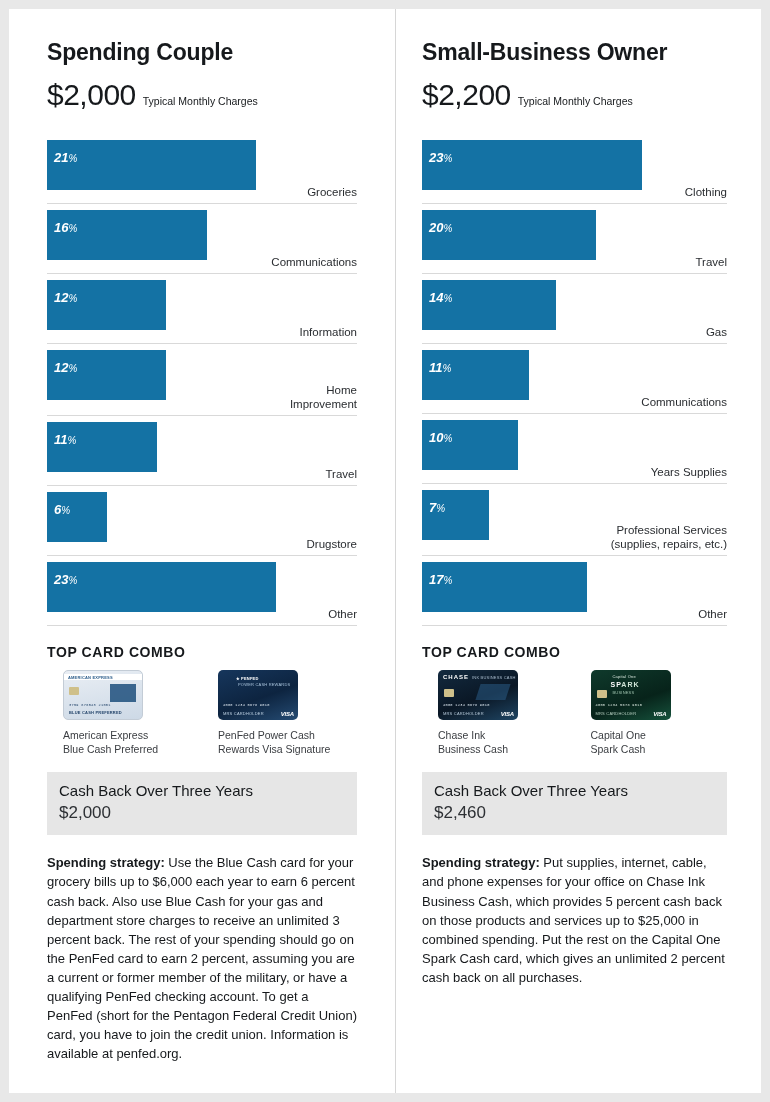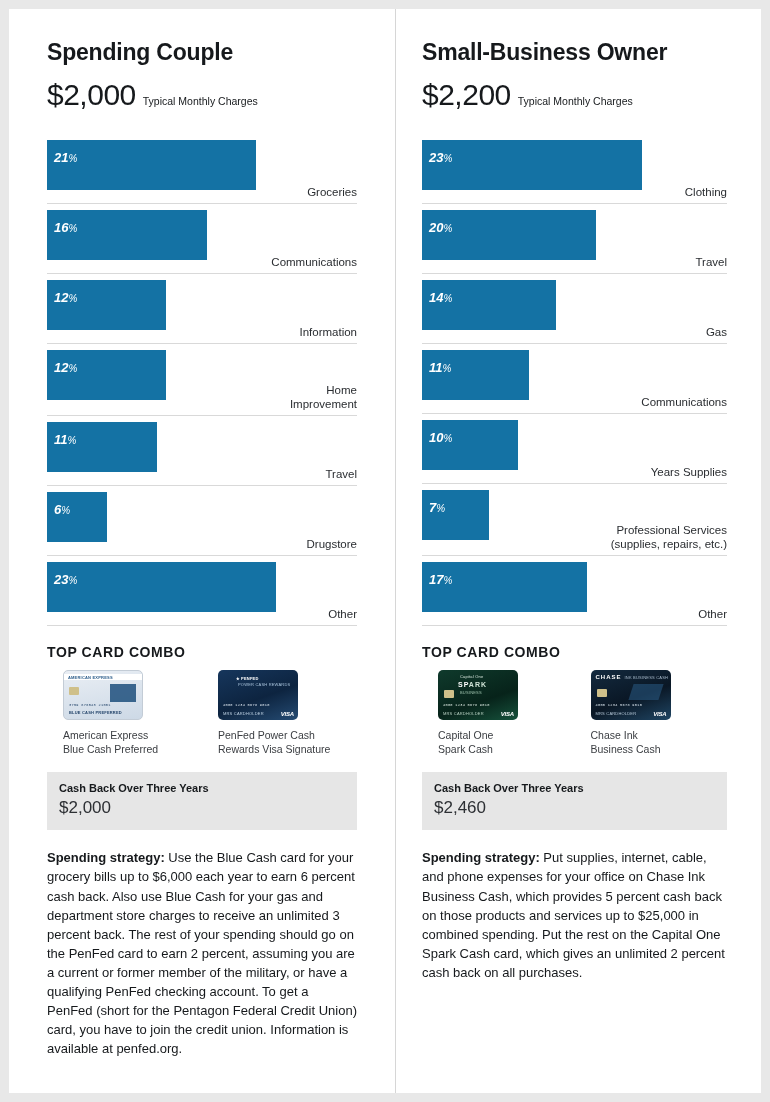--- a/index.html
+++ b/index.html
@@ -137,22 +137,22 @@
     color: #fff;
     letter-spacing: -0.2px;
   }
 
   .cashback {
     margin-top: 16px;
     background: #e6e6e6;
     padding: 10px 12px 12px 12px;
   }
   .cashback-label {
-    font-size: 11px;
-    font-weight: bold;
+    font-size: 15px;
+    font-weight: normal;
     color: #16191c;
   }
   .cashback-value {
     margin-top: 4px;
     font-size: 17px;
     color: #2d3034;
   }
 
   .strategy {
     margin-top: 18px;
@@ -307,45 +307,45 @@
           <div class="bar" style="width:54%">
             <span class="bar-pct"><span>17</span><span class="sym">%</span></span>
           </div>
           <div class="bar-label">Other</div>
         </div>
       </div>
 
       <div class="combo-head">TOP CARD COMBO</div>
       <div class="cards">
         <div class="card-item">
+          <div class="card-art" style="background:linear-gradient(160deg,#132a3f 0%,#0a1725 55%,#1f4563 100%)">
+            <div class="ca-logo" style="left:5px;top:4px;color:#ffffff;font-size:6px;letter-spacing:1px">CHASE</div>
+            <div class="ca-logo" style="left:34px;top:5px;color:#a9bccd;font-weight:normal">INK BUSINESS CASH</div>
+            <div style="position:absolute;left:40px;top:14px;width:30px;height:16px;background:#2a5b85;opacity:.55;transform:skewX(-18deg)"></div>
+            <div class="ca-chip" style="left:6px;top:19px"></div>
+            <div class="ca-num" style="left:5px;bottom:13px;color:#dbe6ef">4000 1234 5678 9010</div>
+            <div class="ca-logo" style="left:5px;bottom:4px;color:#b3c6d6;font-weight:normal">MRS CARDHOLDER</div>
+            <div class="ca-visa">VISA</div>
+          </div>
+          <div class="card-name" style="white-space:pre-line">Chase Ink
+Business Cash</div>
+        </div>
+        <div class="card-item">
           <div class="card-art" style="background:linear-gradient(160deg,#0f3a2c 0%,#07231a 60%,#16523c 100%)">
             <div class="ca-logo" style="left:22px;top:4px;color:#d8e7dd;font-weight:normal">Capital One</div>
             <div class="ca-logo" style="left:20px;top:11px;color:#ffffff;font-size:7px;letter-spacing:1px">SP<span style="color:#cfe3d6">ARK</span></div>
             <div class="ca-logo" style="left:22px;top:20px;color:#9dc0ac;font-weight:normal">BUSINESS</div>
             <div class="ca-chip" style="left:6px;top:20px"></div>
             <div class="ca-num" style="left:5px;bottom:13px;color:#dce9e1">4000 1234 5678 9010</div>
             <div class="ca-logo" style="left:5px;bottom:4px;color:#b6cfc0;font-weight:normal">MRS CARDHOLDER</div>
             <div class="ca-visa">VISA</div>
           </div>
           <div class="card-name" style="white-space:pre-line">Capital One
 Spark Cash</div>
         </div>
-        <div class="card-item">
-          <div class="card-art" style="background:linear-gradient(160deg,#132a3f 0%,#0a1725 55%,#1f4563 100%)">
-            <div class="ca-logo" style="left:5px;top:4px;color:#ffffff;font-size:6px;letter-spacing:1px">CHASE</div>
-            <div class="ca-logo" style="left:34px;top:5px;color:#a9bccd;font-weight:normal">INK BUSINESS CASH</div>
-            <div style="position:absolute;left:40px;top:14px;width:30px;height:16px;background:#2a5b85;opacity:.55;transform:skewX(-18deg)"></div>
-            <div class="ca-chip" style="left:6px;top:19px"></div>
-            <div class="ca-num" style="left:5px;bottom:13px;color:#dbe6ef">4000 1234 5678 9010</div>
-            <div class="ca-logo" style="left:5px;bottom:4px;color:#b3c6d6;font-weight:normal">MRS CARDHOLDER</div>
-            <div class="ca-visa">VISA</div>
-          </div>
-          <div class="card-name" style="white-space:pre-line">Chase Ink
-Business Cash</div>
-        </div>
       </div>
 
       <div class="cashback">
         <div class="cashback-label">Cash Back Over Three Years</div>
         <div class="cashback-value">$2,460</div>
       </div>
 
       <div class="strategy">
         <b>Spending strategy:</b><span> Put supplies, internet, cable, and phone expenses for your office on Chase Ink Business Cash, which provides 5 percent cash back on those products and services up to $25,000 in combined spending. Put the rest on the Capital One Spark Cash card, which gives an unlimited 2 percent cash back on all purchases.</span>
       </div>

